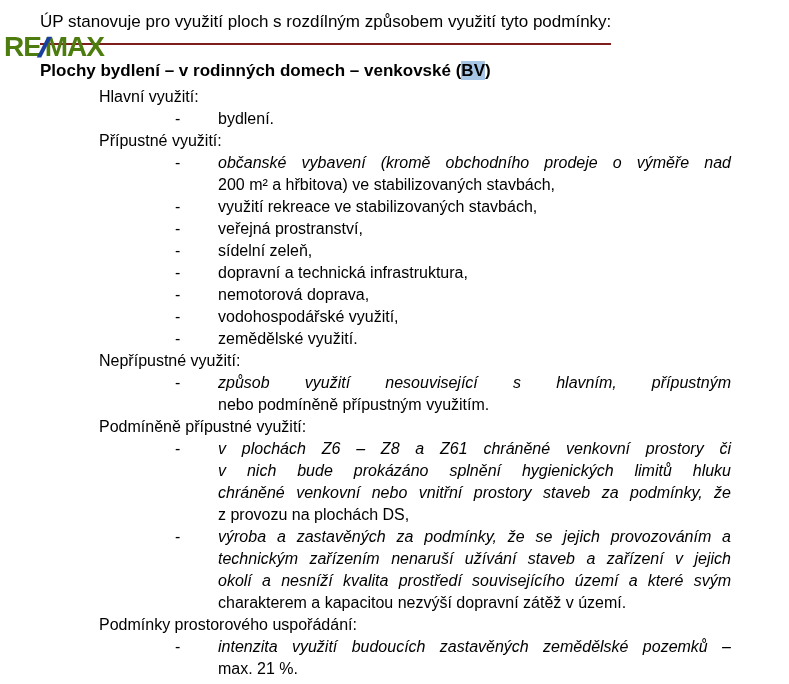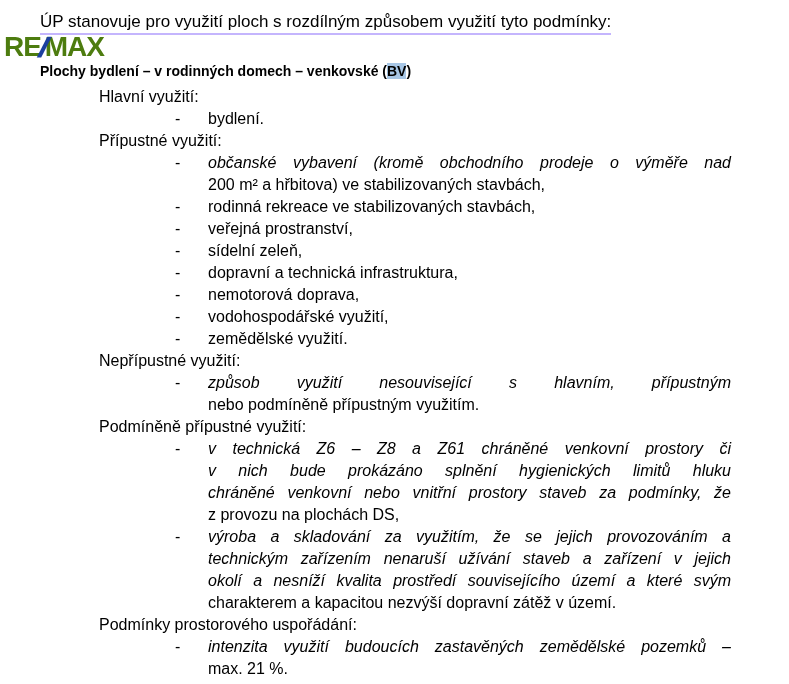--- a/index.html
+++ b/index.html
@@ -15,22 +15,22 @@
     overflow: hidden;
   }
   .doc-title {
     position: absolute;
     left: 40px;
     top: 11px;
     font-size: 17px;
     white-space: nowrap;
   }
   .doc-title .underline {
-    border-bottom: 2px solid #c4b5fd;
-    padding-bottom: 2px;
+    border-bottom: 2px solid #7f1d1d;
+    padding-bottom: 12px;
     margin-top: 41px;
   }
   .logo {
     position: absolute;
     left: 4px;
     top: 34px;
     font-weight: 800;
     font-size: 28px;
     line-height: 26px;
     letter-spacing: -1px;
@@ -43,21 +43,21 @@
     transform: skewX(-14deg) scaleX(1.35);
     position: relative;
     top: 1px;
     margin: 0 -2px 0 -1px;
   }
   .heading {
     position: absolute;
     left: 40px;
     top: 60px;
     font-weight: bold;
-    font-size: 14px;
+    font-size: 17px;
     white-space: nowrap;
   }
   .heading .hl { background: #a7c6e5; }
   .content {
     position: absolute;
     left: 0;
     top: 86px;
     width: 789px;
   }
   .sec-label { margin-left: 99px; }
@@ -66,21 +66,21 @@
     margin-left: 175px;
     width: 556px;
     padding-left: 33px;
     box-sizing: border-box;
   }
   .item .dash {
     position: absolute;
     left: 0;
     top: 0;
   }
-  .line { display: block; }
+  .line { display: block; margin-left: 10px; }
   .stretch {
     text-align: justify;
     text-align-last: justify;
     font-style: italic;
   }
 </style>
 </head>
 <body>
 
 <div class="page">
@@ -109,21 +109,21 @@
 
     <div class="section">
       <div class="sec-label">Přípustné využití:</div>
       <div class="item">
         <span class="dash">-</span>
         <span class="line stretch">občanské vybavení (kromě obchodního prodeje o výměře nad</span>
         <span class="line">200 m² a hřbitova) ve stabilizovaných stavbách,</span>
       </div>
       <div class="item">
         <span class="dash">-</span>
-        <span class="line">rodinná rekreace ve stabilizovaných stavbách,</span>
+        <span class="line">využití rekreace ve stabilizovaných stavbách,</span>
       </div>
       <div class="item">
         <span class="dash">-</span>
         <span class="line">veřejná prostranství,</span>
       </div>
       <div class="item">
         <span class="dash">-</span>
         <span class="line">sídelní zeleň,</span>
       </div>
       <div class="item">
@@ -150,28 +150,28 @@
         <span class="dash">-</span>
         <span class="line stretch">způsob využití nesouvisející s hlavním, přípustným</span>
         <span class="line">nebo podmíněně přípustným využitím.</span>
       </div>
     </div>
 
     <div class="section">
       <div class="sec-label">Podmíněně přípustné využití:</div>
       <div class="item">
         <span class="dash">-</span>
-        <span class="line stretch">v technická Z6 – Z8 a Z61 chráněné venkovní prostory či</span>
+        <span class="line stretch">v plochách Z6 – Z8 a Z61 chráněné venkovní prostory či</span>
         <span class="line stretch">v nich bude prokázáno splnění hygienických limitů hluku</span>
         <span class="line stretch">chráněné venkovní nebo vnitřní prostory staveb za podmínky, že</span>
         <span class="line">z provozu na plochách DS,</span>
       </div>
       <div class="item">
         <span class="dash">-</span>
-        <span class="line stretch">výroba a skladování za využitím, že se jejich provozováním a</span>
+        <span class="line stretch">výroba a zastavěných za podmínky, že se jejich provozováním a</span>
         <span class="line stretch">technickým zařízením nenaruší užívání staveb a zařízení v jejich</span>
         <span class="line stretch">okolí a nesníží kvalita prostředí souvisejícího území a které svým</span>
         <span class="line">charakterem a kapacitou nezvýší dopravní zátěž v území.</span>
       </div>
     </div>
 
     <div class="section">
       <div class="sec-label">Podmínky prostorového uspořádání:</div>
       <div class="item">
         <span class="dash">-</span>

